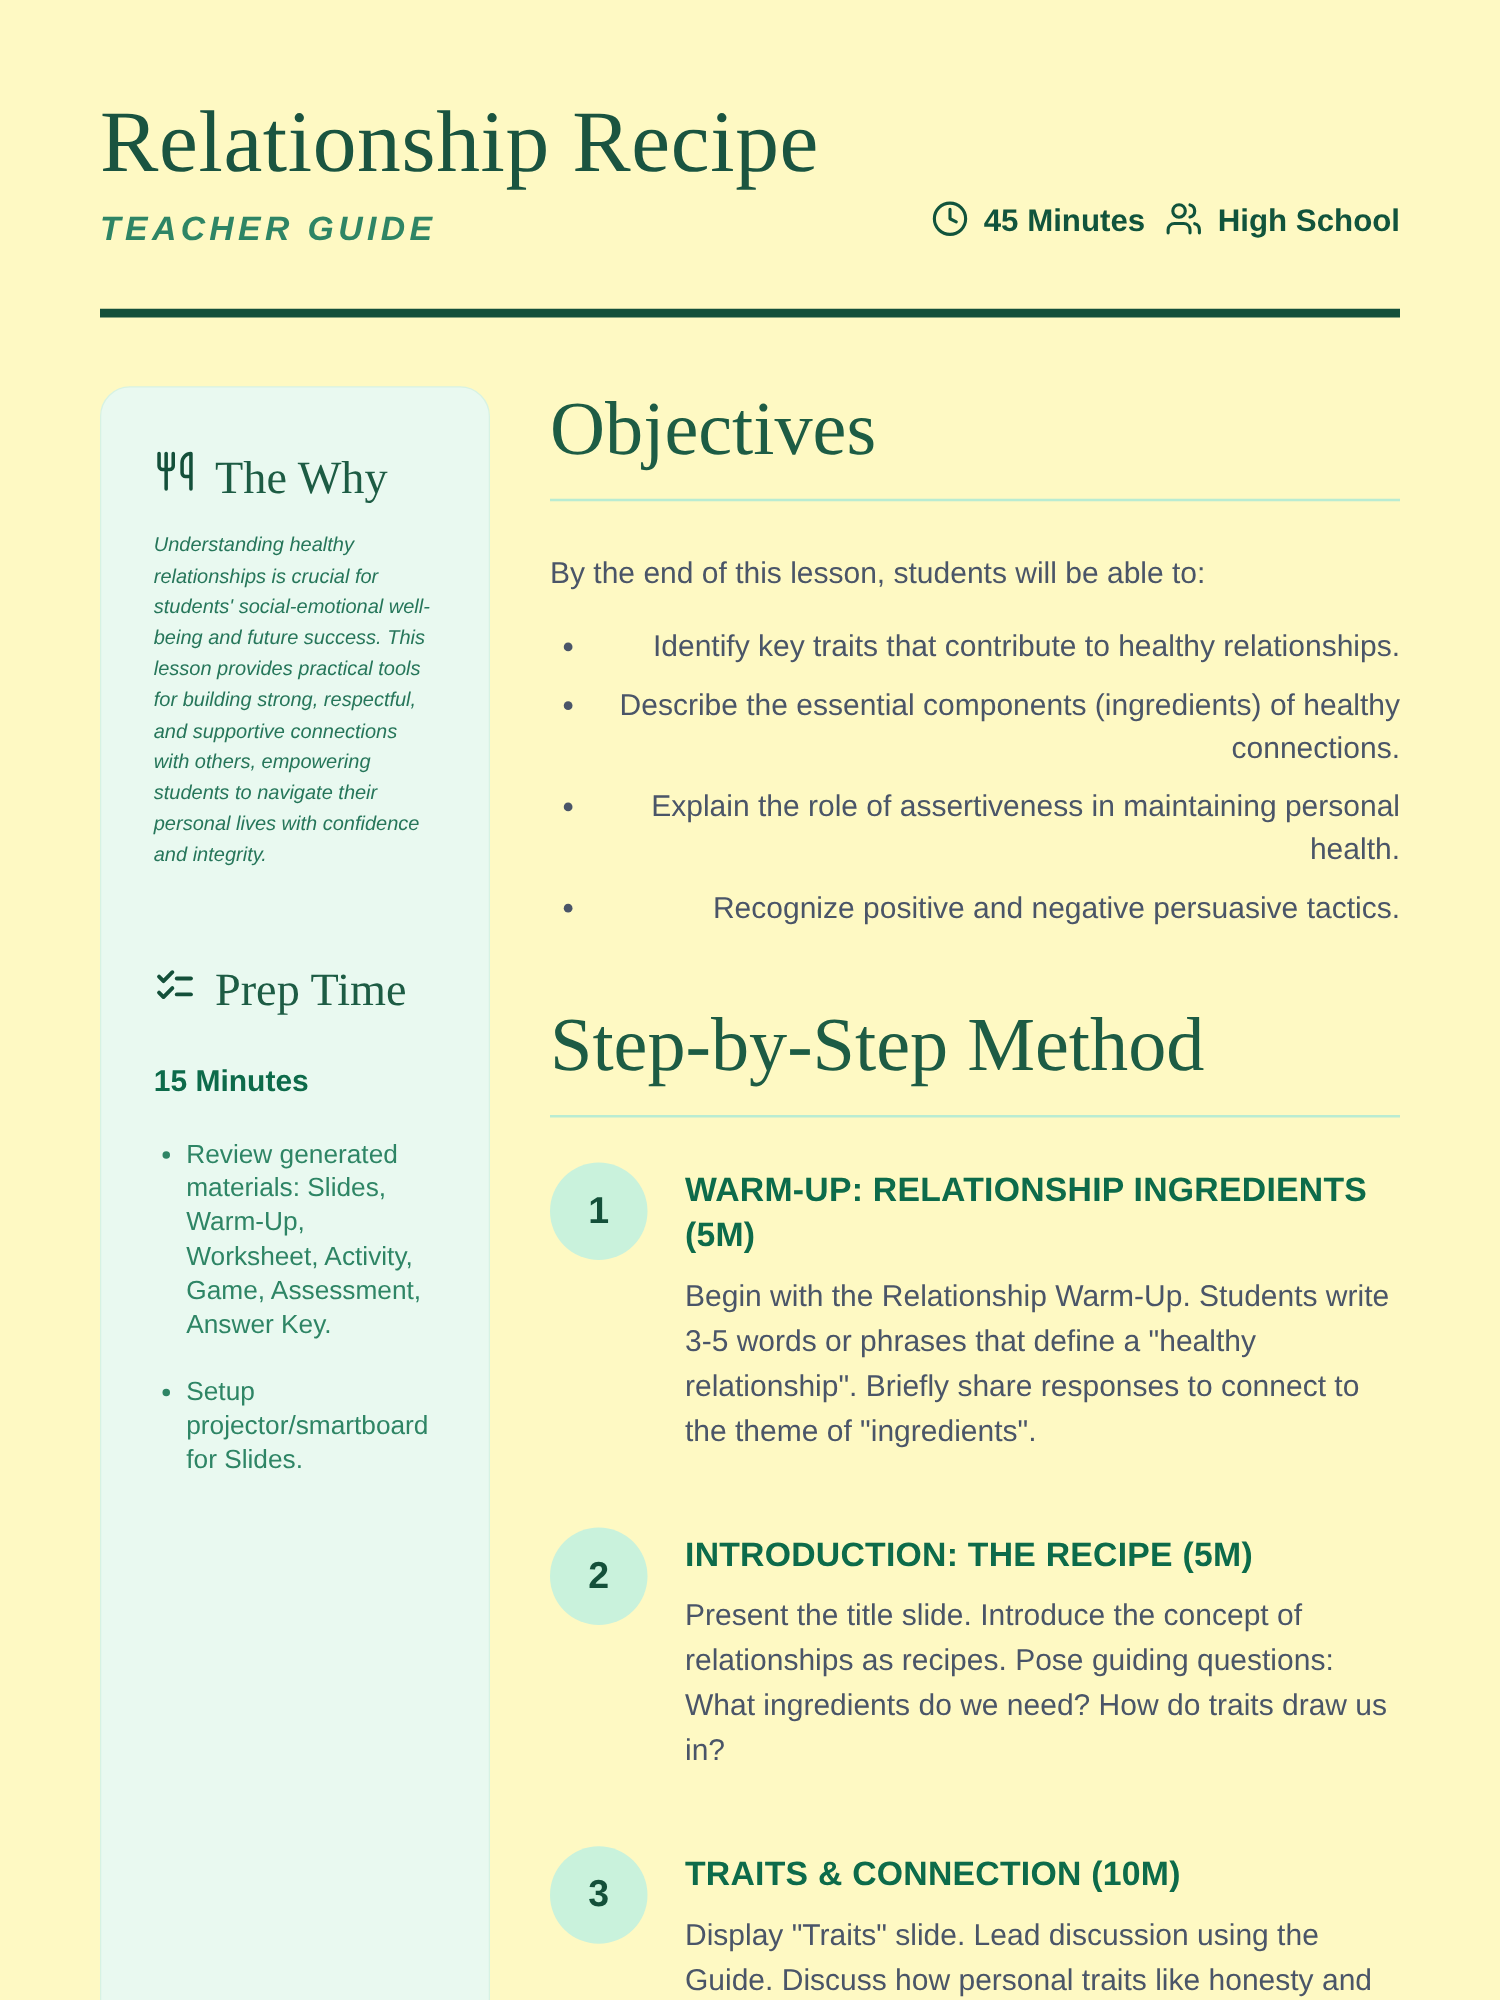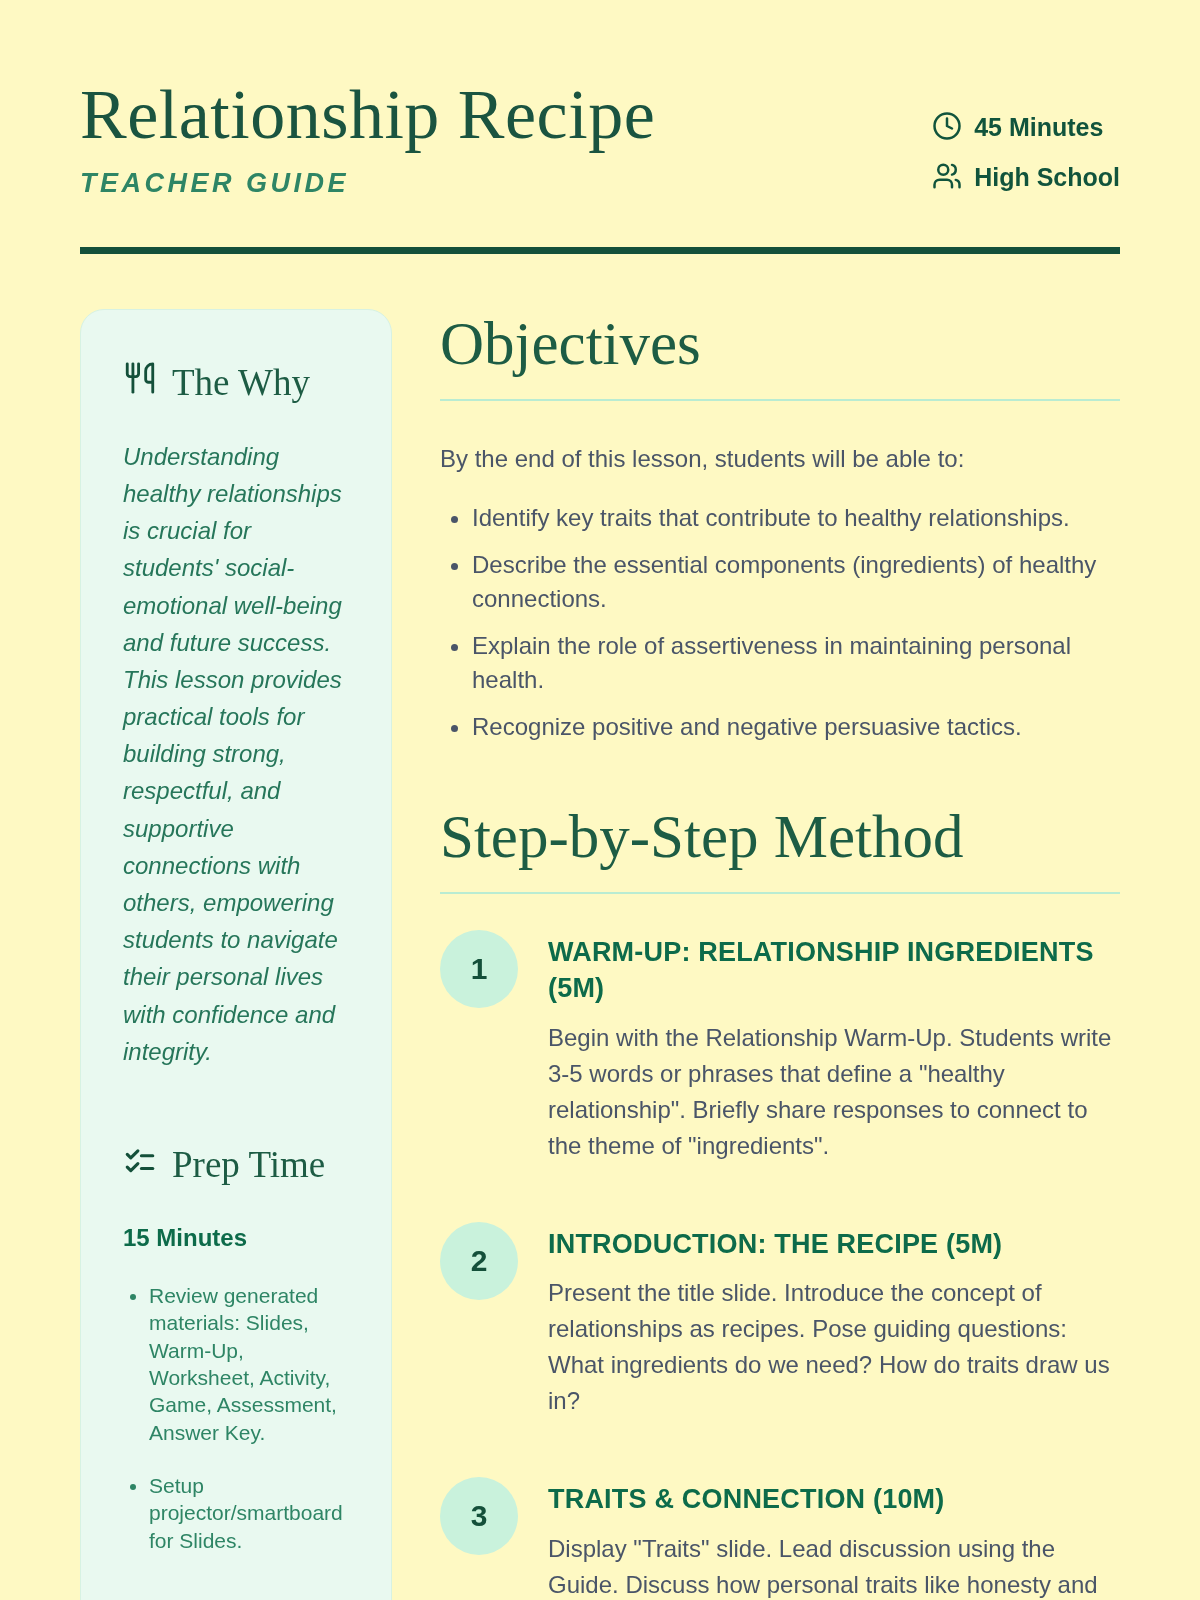--- a/index.html
+++ b/index.html
@@ -32,21 +32,21 @@
   .doc-subtitle {
     margin-top: 16px;
     font-size: 27px;
     font-style: italic;
     font-weight: 700;
     letter-spacing: 3.5px;
     color: #2e8565;
   }
   .header-meta {
     display: flex;
-    flex-direction: column;
+    flex-direction: row;
     gap: 16px;
     padding-bottom: 4px;
   }
   .meta-row {
     display: flex;
     align-items: center;
     gap: 12px;
     color: #11543c;
   }
   .meta-row svg { width: 30px; height: 30px; flex-shrink: 0; }
@@ -86,22 +86,22 @@
     align-items: flex-start;
     gap: 15px;
     font-family: "Liberation Serif", serif;
     font-weight: 400;
     font-size: 37px;
     line-height: 1.25;
     color: #1d5c44;
   }
   .sidebar-heading svg { width: 34px; height: 34px; flex-shrink: 0; color: #14503a; }
   .why-text {
-    margin-top: 32px;
-    font-size: 24px;
+    margin-top: 19px;
+    font-size: 16px;
     font-style: italic;
     line-height: 1.55;
     color: #26765a;
   }
   .prep-heading { margin-top: 72px; }
   .prep-duration {
     margin-top: 36px;
     font-size: 24px;
     font-weight: 700;
     color: #0d6b4a;
@@ -138,20 +138,21 @@
   .objectives-list {
     margin-top: 24px;
     padding-left: 32px;
     list-style: disc;
   }
   .objectives-list li {
     font-size: 24px;
     line-height: 1.42;
     color: #4a5568;
     margin-bottom: 13px;
+    text-align: right;
   }
 
   .method-section { margin-top: 58px; }
   .steps {
     list-style: none;
     margin-top: 36px;
   }
   .step {
     display: flex;
     gap: 30px;

